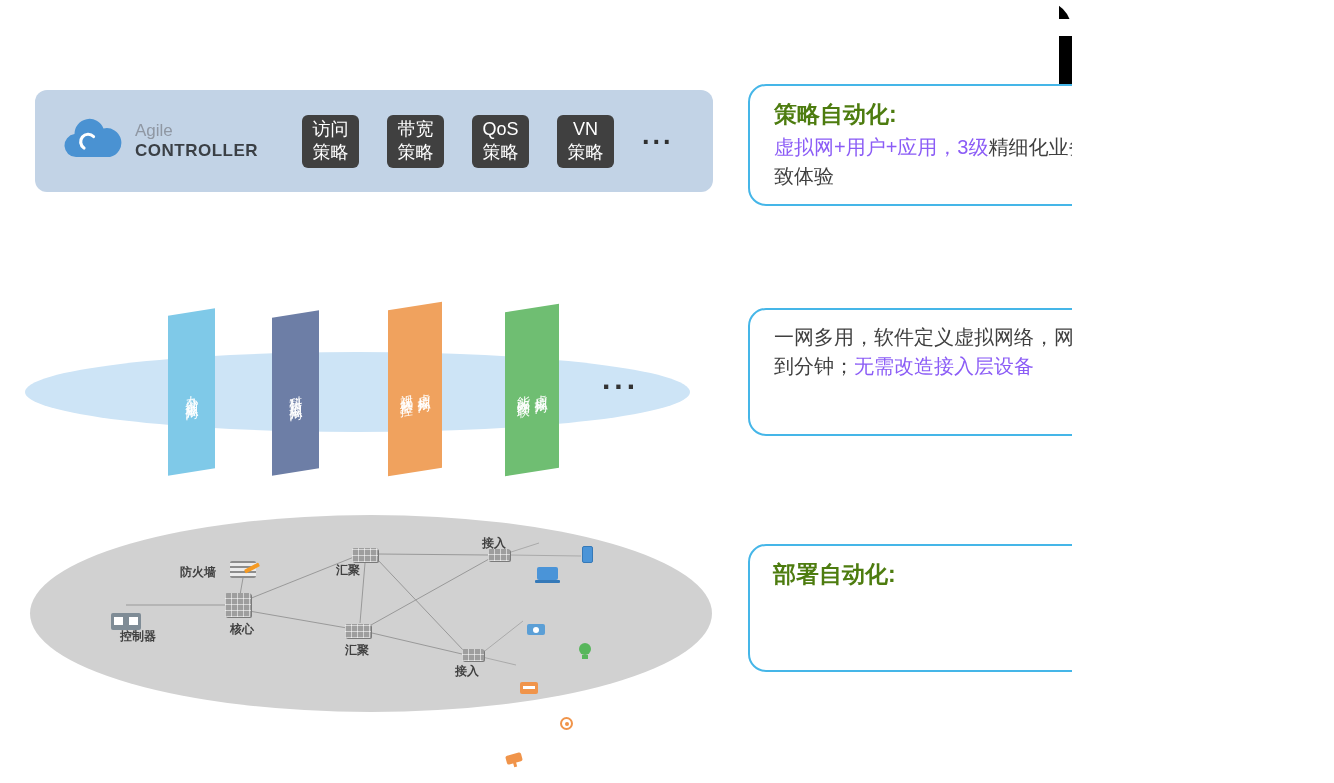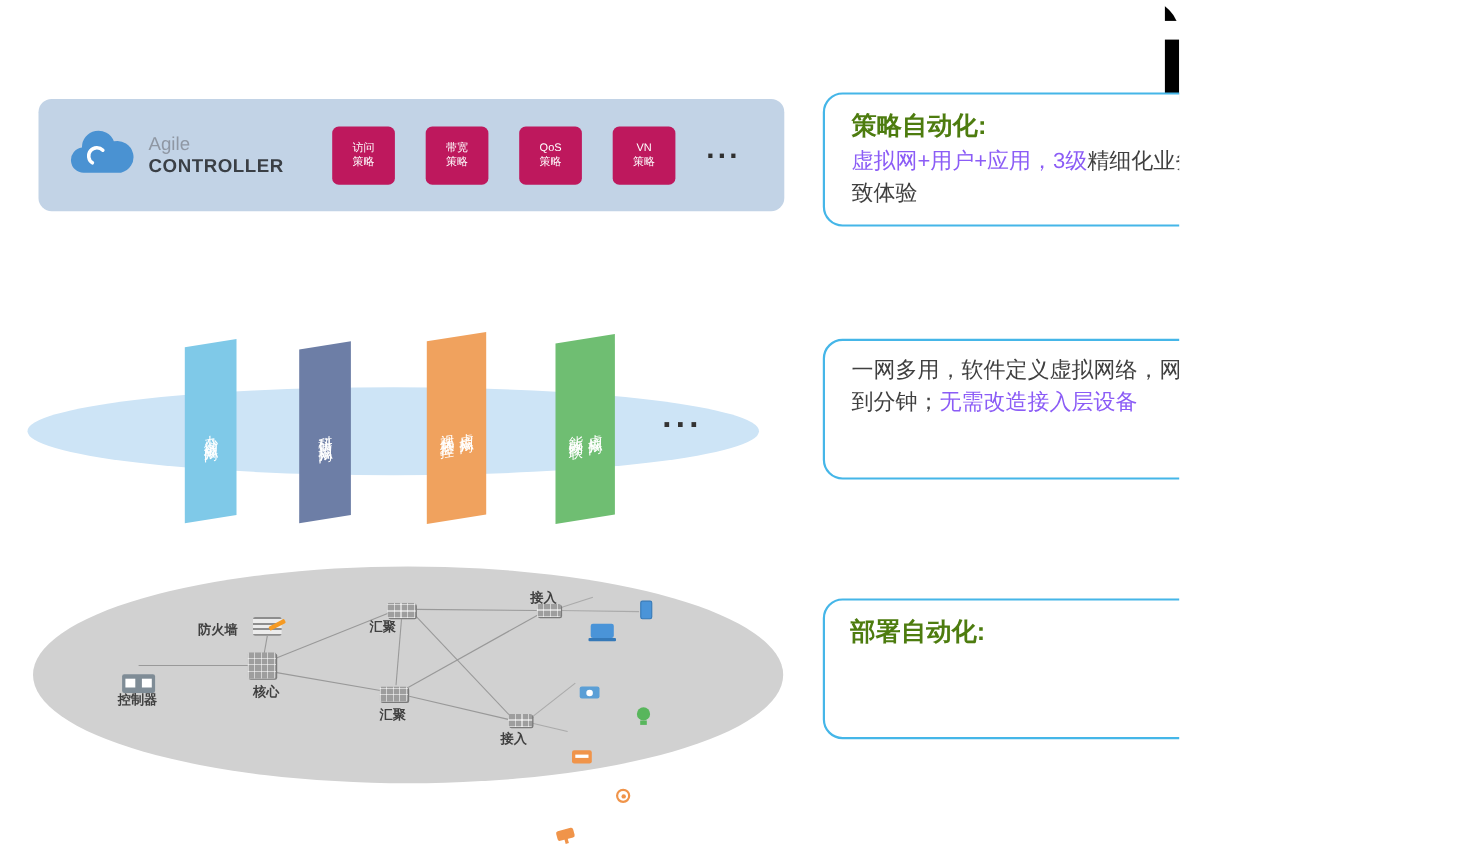--- a/index.html
+++ b/index.html
@@ -12,22 +12,22 @@
   .edge-bar.b2 { top:36px; height:55px; }
 
   
   .ctrl-panel { position:absolute; left:35px; top:90px; width:678px; height:102px;
     background:#c2d3e6; border-radius:12px; display:flex; align-items:center; padding:0 26px; }
   .cloud-wrap { width:64px; height:46px; flex:0 0 auto; }
   .brand { margin-left:10px; line-height:1.15; }
   .brand-top { color:#8f97a3; font-size:17px; }
   .brand-bottom { color:#3a3f45; font-size:17px; font-weight:bold; letter-spacing:.5px; }
   .chips { display:flex; gap:28px; margin-left:44px; }
-  .chip { width:57px; height:53px; background:#be185d; border-radius:6px; color:#fff;
-    font-size:10px; display:flex; flex-direction:column; align-items:center; justify-content:center; line-height:1.3; }
+  .chip { width:57px; height:53px; background:#404040; border-radius:6px; color:#fff;
+    font-size:18px; display:flex; flex-direction:column; align-items:center; justify-content:center; line-height:1.3; }
   .panel-ellipsis { margin-left:28px; font-size:27px; font-weight:bold; color:#2f2f2f; letter-spacing:3px; padding-bottom:12px; }
 
   
   .vn-ellipse { position:absolute; left:25px; top:352px; width:665px; height:80px;
     background:#cde4f6; border-radius:50%; }
   .vn-strip { position:absolute; transform:skewY(-9deg); display:flex; align-items:center; justify-content:center; }
   .vn-text { writing-mode:vertical-lr; text-orientation:upright; color:#fff; font-size:13px;
     letter-spacing:3px; line-height:1.35; text-align:center; }
   .vn-text span { display:block; }
   .vn-s1 { left:168px; top:312px; width:47px; height:160px; background:#7fc9e8; }
@@ -168,21 +168,21 @@
         <line x1="479" y1="40" x2="551" y2="41"></line>
         <line x1="452" y1="142" x2="486" y2="150"></line>
         <line x1="451" y1="139" x2="493" y2="106"></line>
       </g>
     </svg>
 
     <div class="tlabel" style="left:150px; top:49px;text-align:right;">防火墙</div>
     <div class="tnode firewall-icon" style="left:200px; top:46px;"></div>
 
     <div class="tnode controller-icon" style="left:81px; top:81px;"></div>
-    <div class="tlabel" style="left:77px; top:113px;">控制器</div>
+    <div class="tlabel" style="left:90px; top:113px;">控制器</div>
 
     <div class="tnode sw" style="left:195px; top:78px; width:26px; height:24px;"></div>
     <div class="tlabel" style="left:200px; top:106px;">核心</div>
 
     <div class="tnode sw" style="left:322px; top:33px; width:26px; height:14px;"></div>
     <div class="tlabel" style="left:306px; top:47px;">汇聚</div>
 
     <div class="tnode sw" style="left:315px; top:109px; width:26px; height:14px;"></div>
     <div class="tlabel" style="left:315px; top:127px;">汇聚</div>
 

